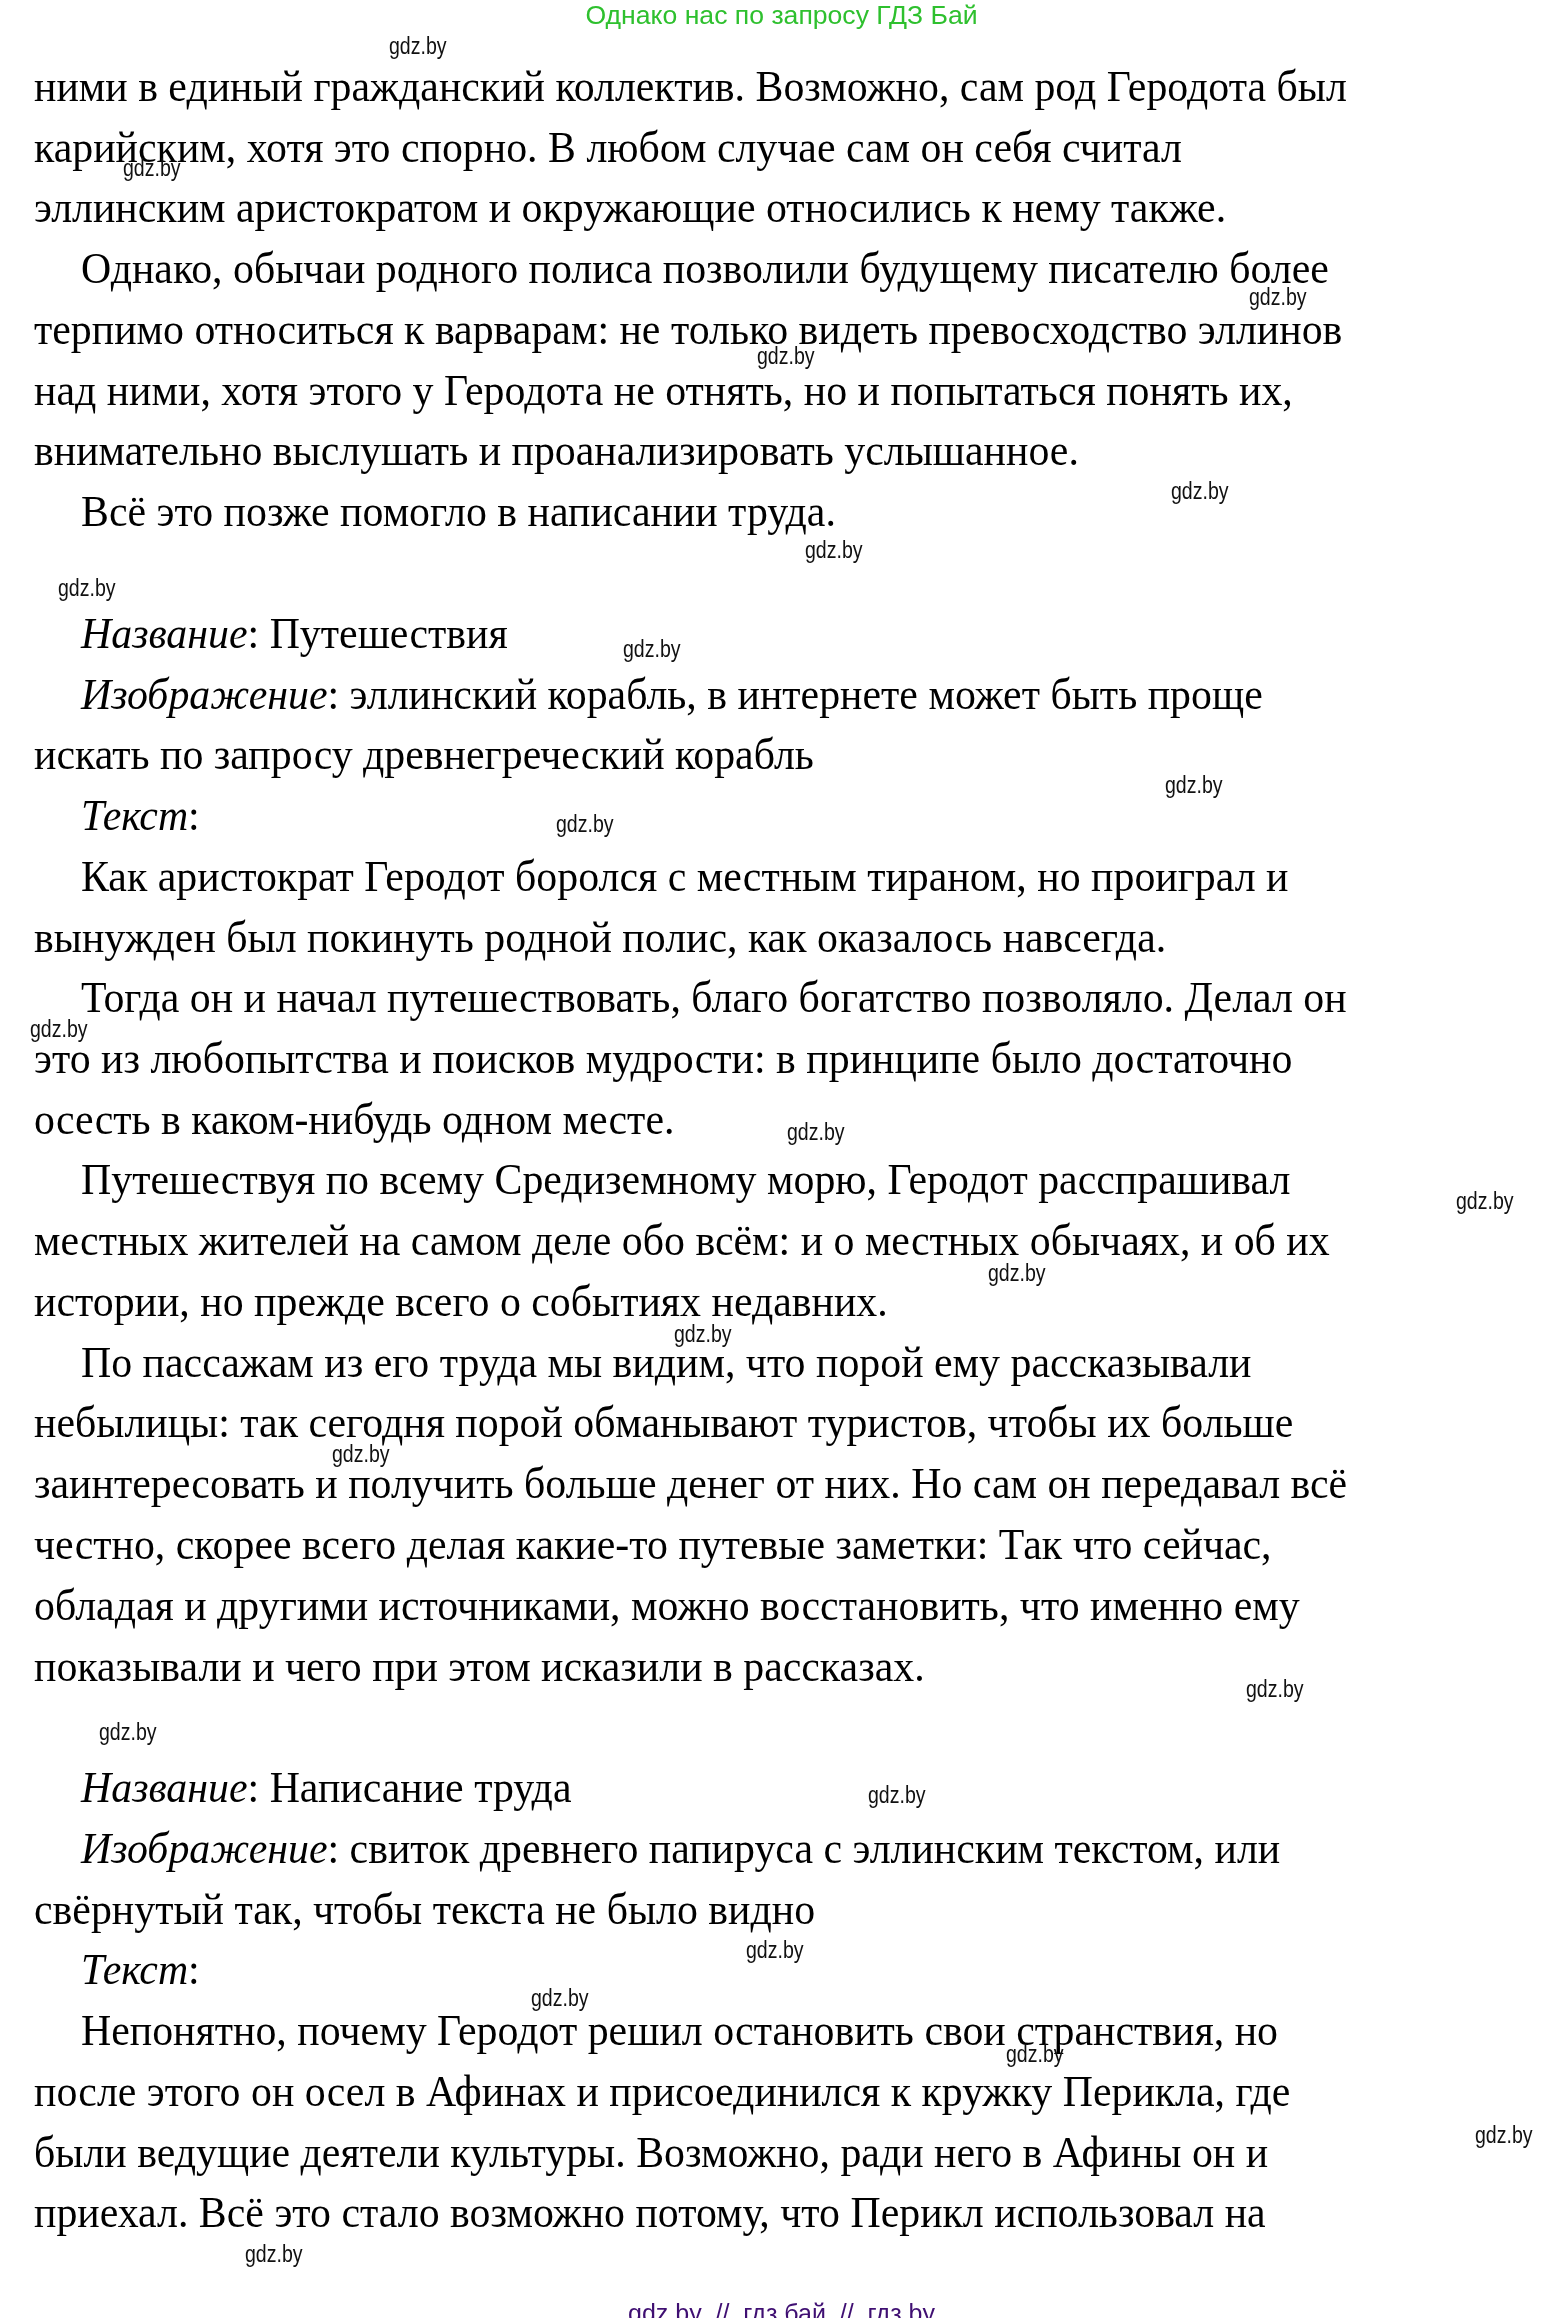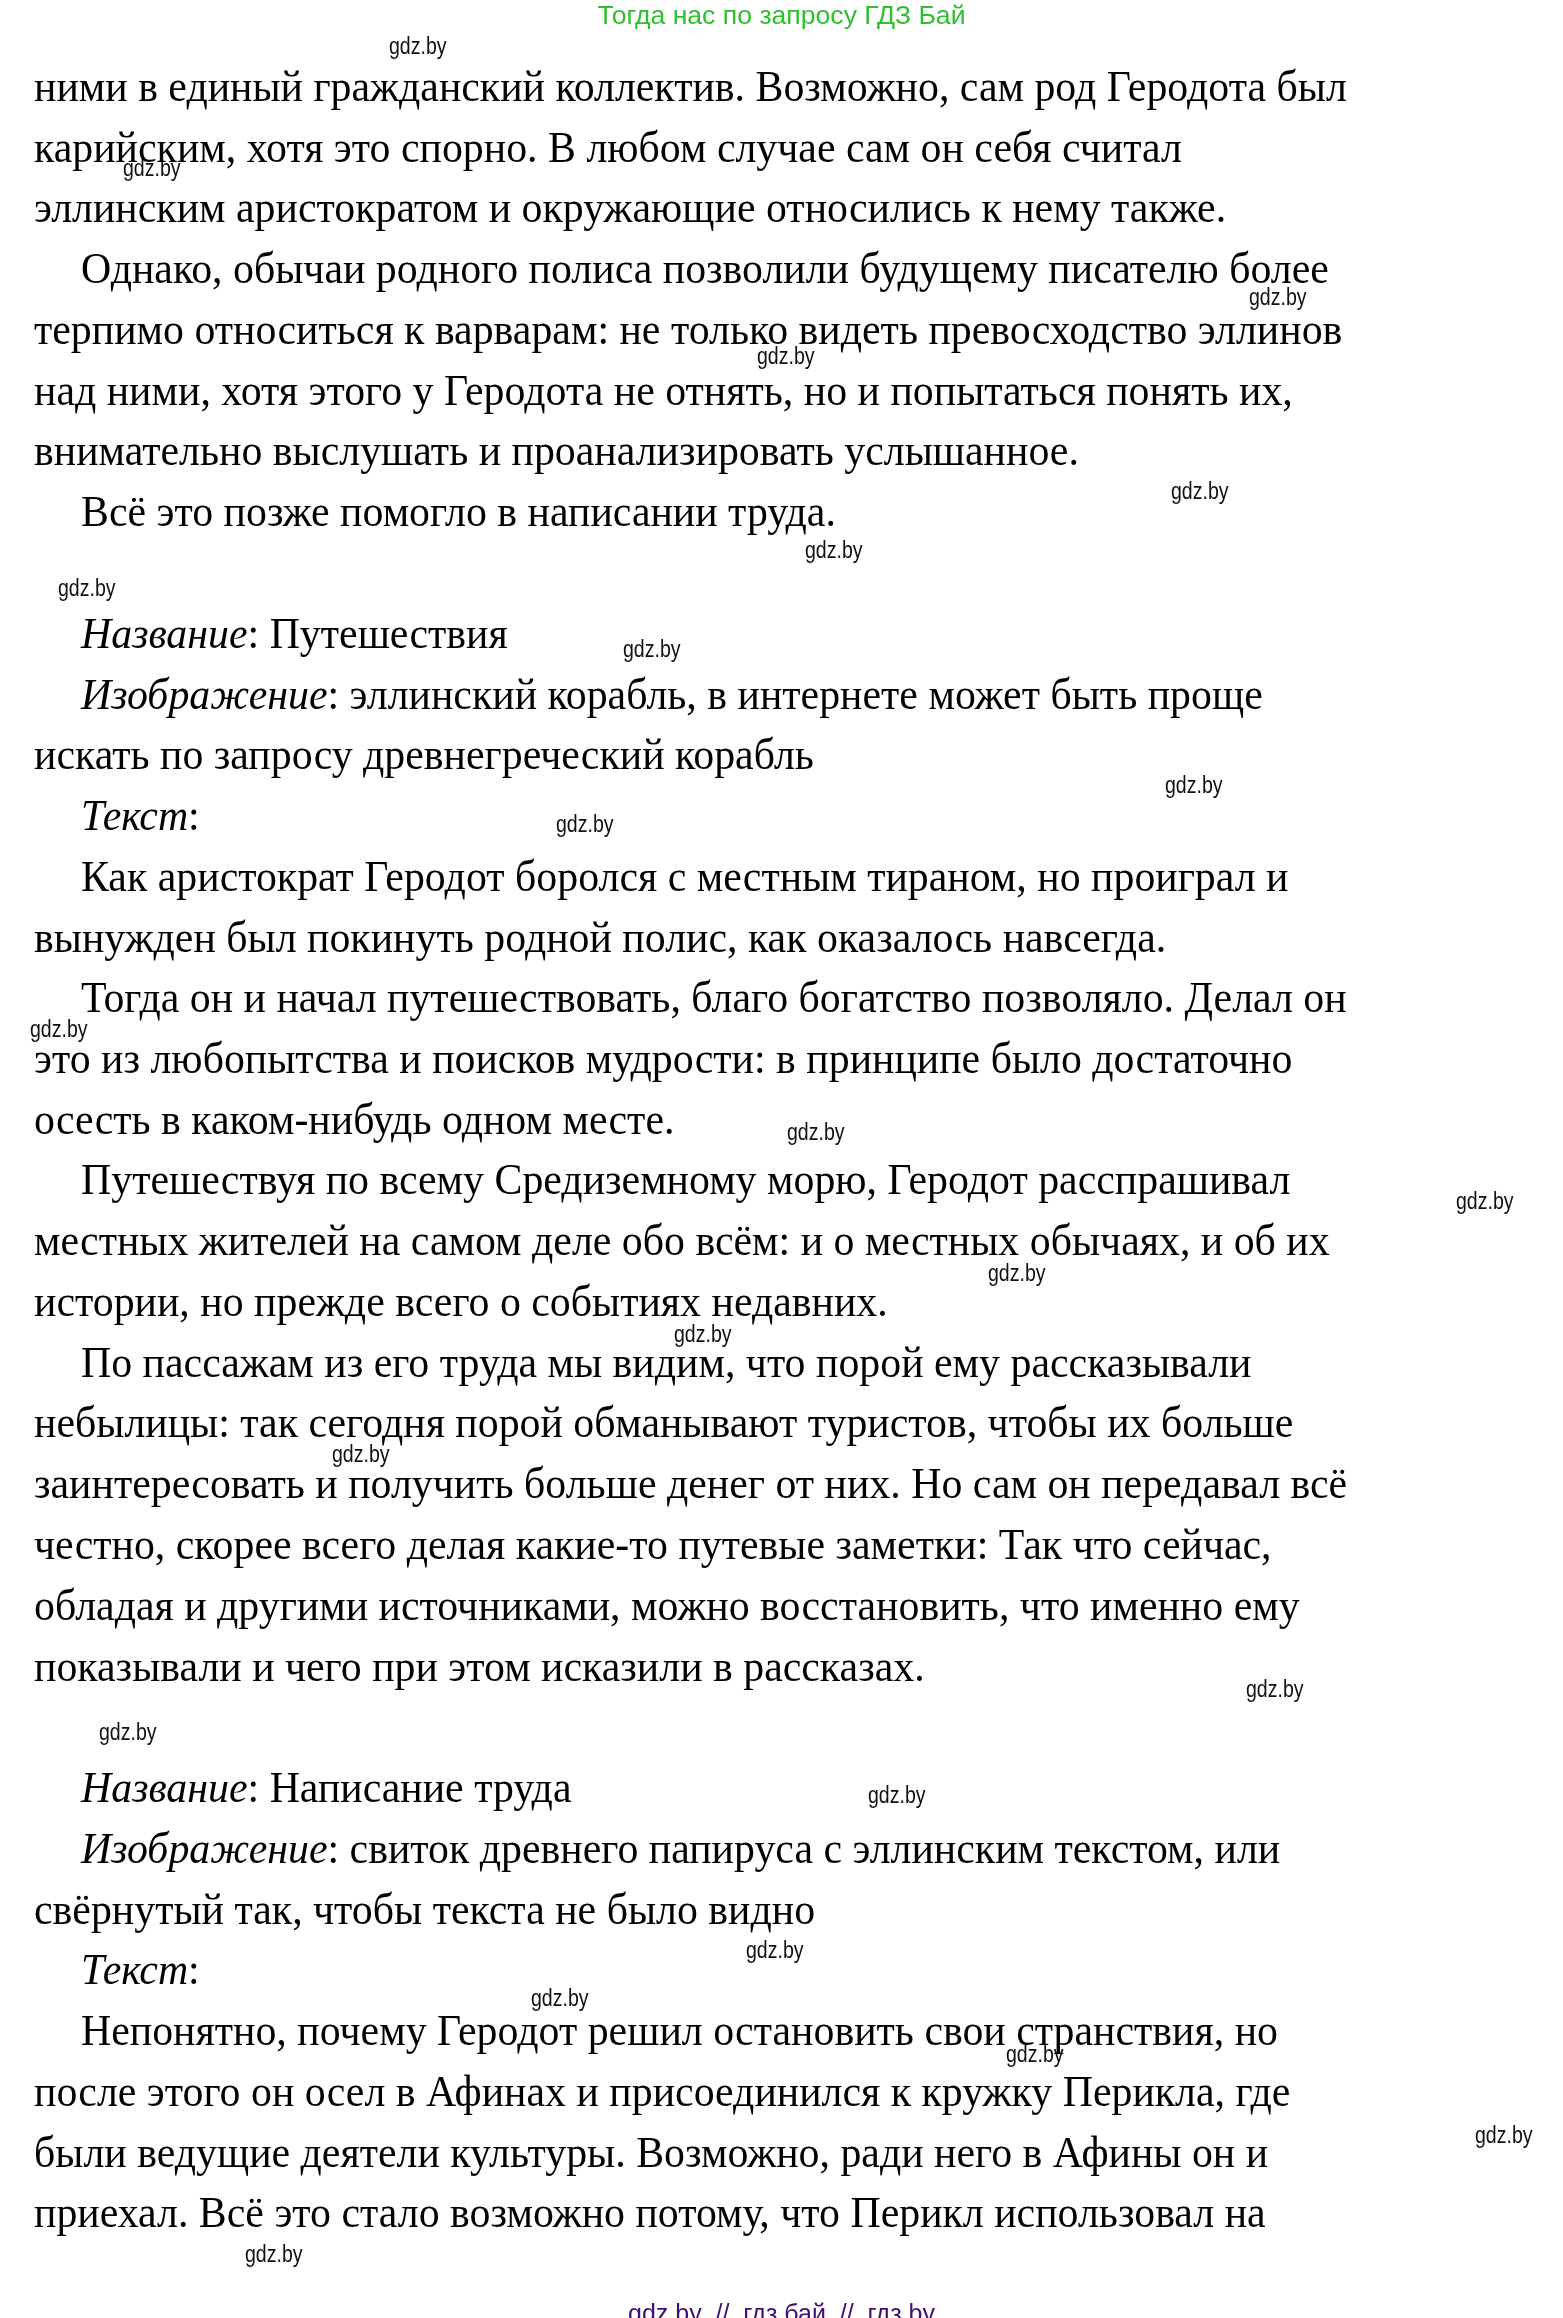--- a/index.html
+++ b/index.html
@@ -24,21 +24,21 @@
   .line i { font-style:italic; }
   .wm {
     position:absolute; font-family:"Liberation Sans", sans-serif;
     font-size:23px; color:#111; line-height:25px; transform:scaleX(0.85);
     transform-origin:left center;
   }
 </style>
 </head>
 <body>
 
-<div class="header">Тогда нас по запросу ГДЗ Бай</div>
+<div class="header">Однако нас по запросу ГДЗ Бай</div>
 
 <div class="line" style="top:61px">ними в единый гражданский коллектив. Возможно, сам род Геродота был</div>
 <div class="line" style="top:122px">карийским, хотя это спорно. В любом случае сам он себя считал</div>
 <div class="line" style="top:182px">эллинским аристократом и окружающие относились к нему также.</div>
 <div class="line indent" style="top:243px">Однако, обычаи родного полиса позволили будущему писателю более</div>
 <div class="line" style="top:304px">терпимо относиться к варварам: не только видеть превосходство эллинов</div>
 <div class="line" style="top:365px">над ними, хотя этого у Геродота не отнять, но и попытаться понять их,</div>
 <div class="line" style="top:425px">внимательно выслушать и проанализировать услышанное.</div>
 <div class="line indent" style="top:486px">Всё это позже помогло в написании труда.</div>
 

